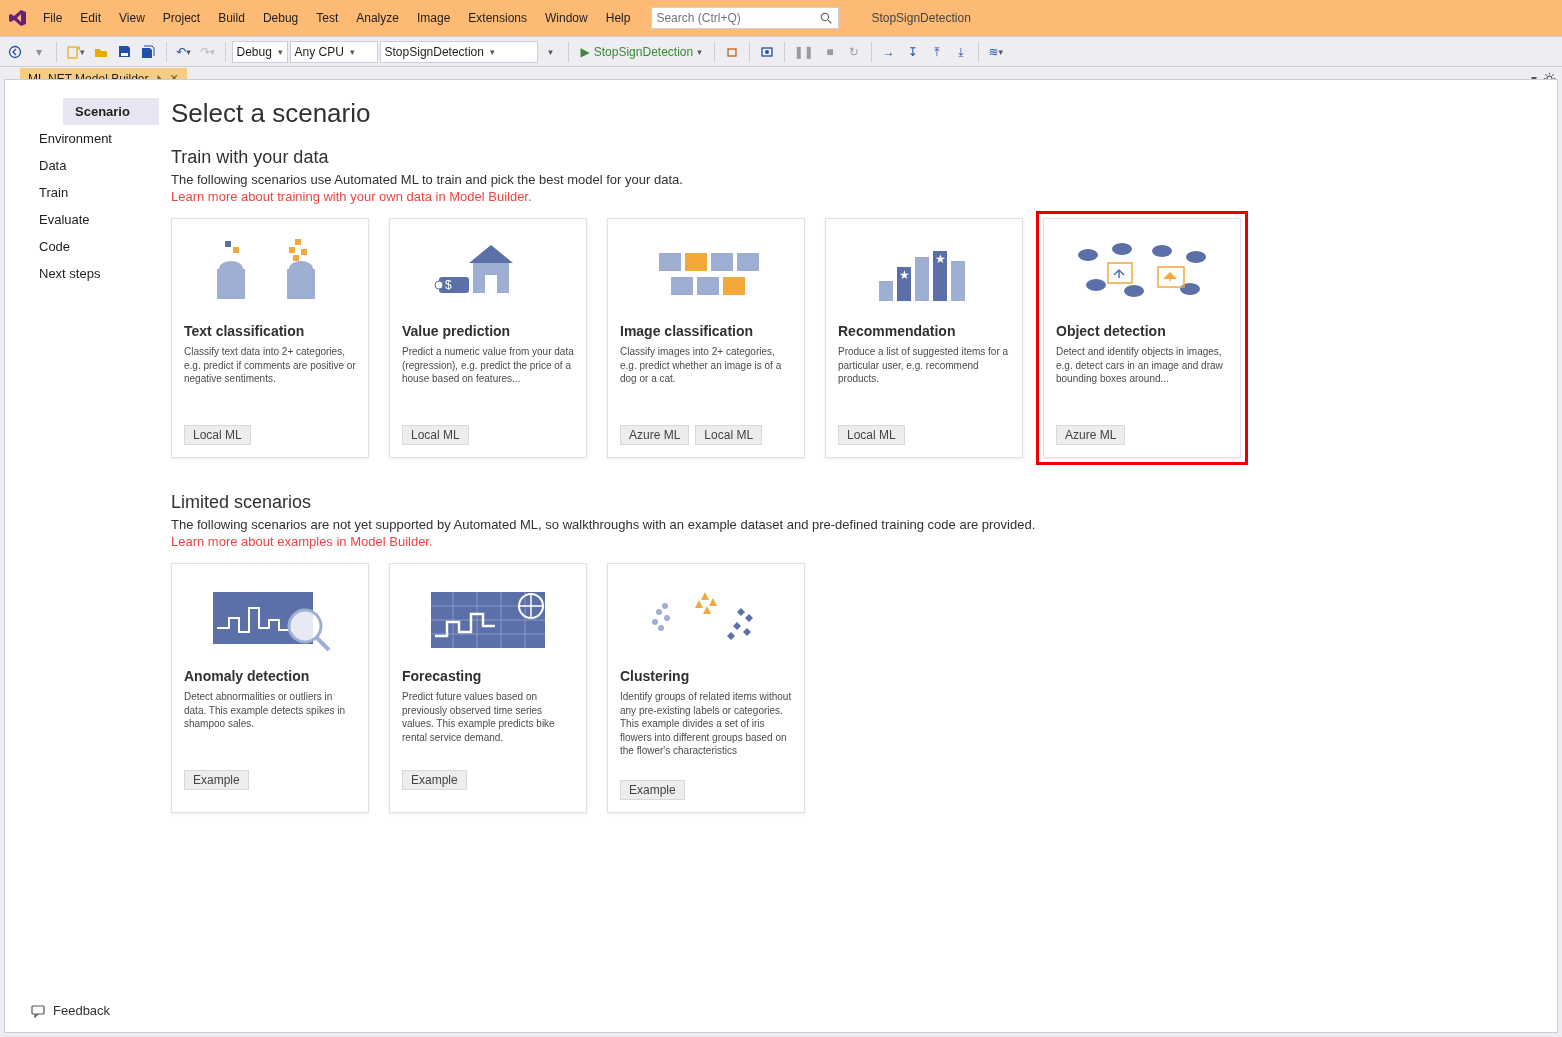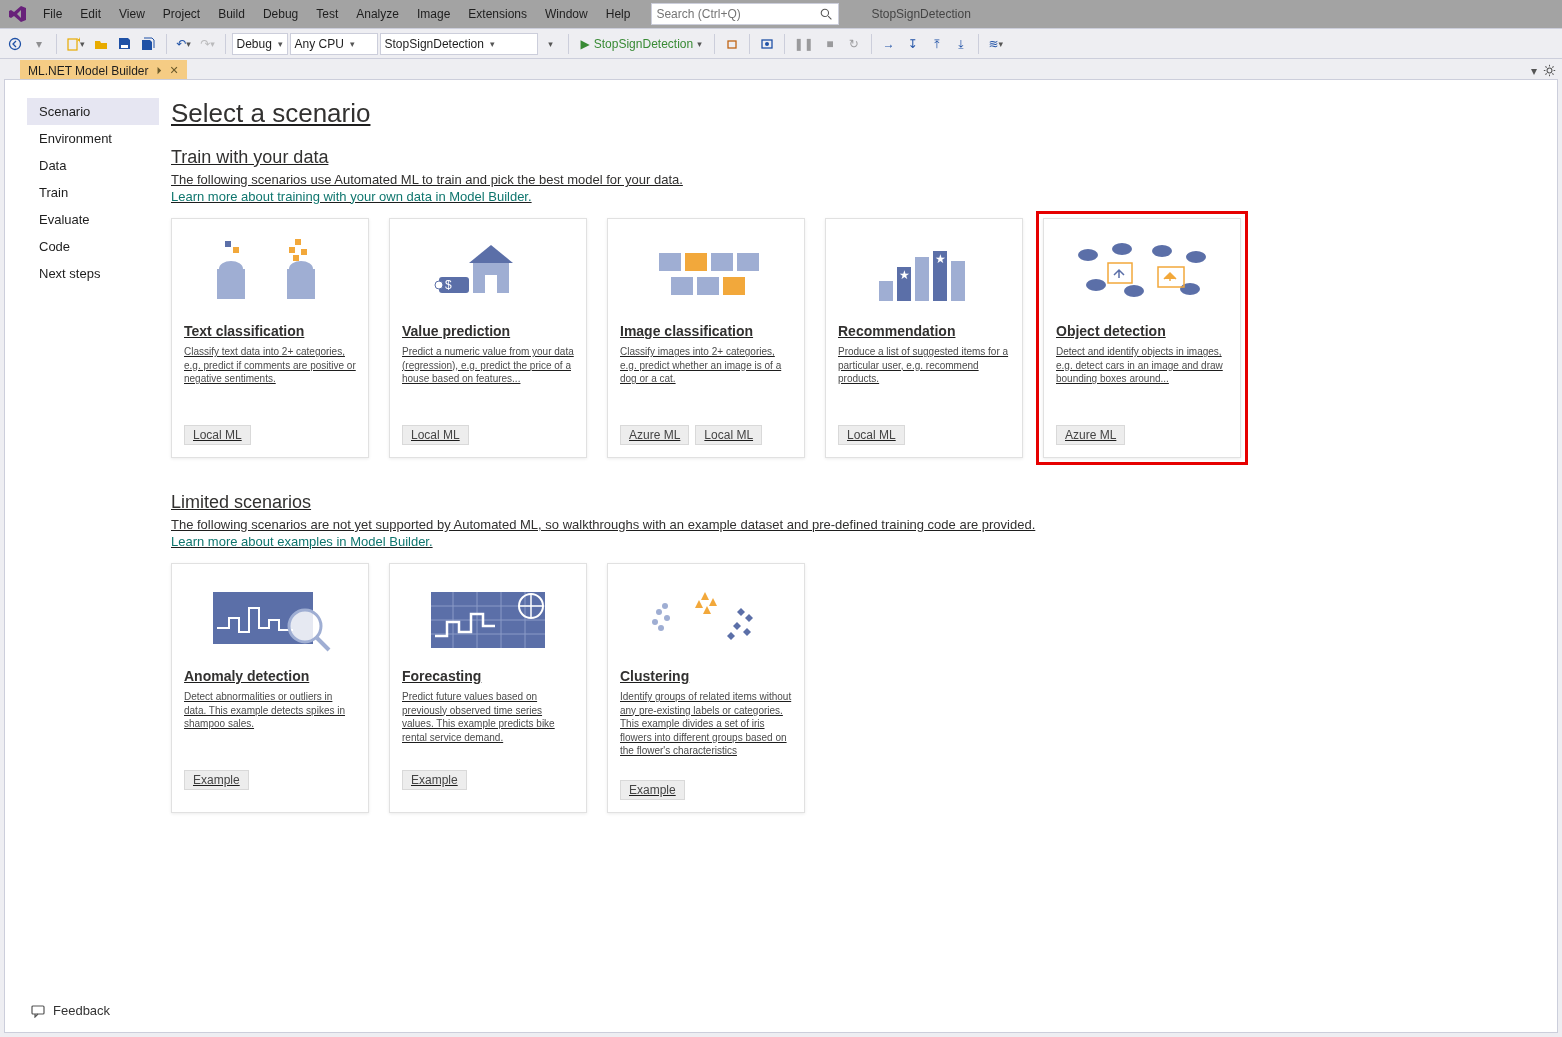--- a/index.html
+++ b/index.html
@@ -1,19 +1,19 @@
 <!DOCTYPE html>
 <html><head>
 <meta charset="utf-8">
 <style>
   * { box-sizing: border-box; margin: 0; padding: 0; }
   body { font-family: "Segoe UI", Arial, sans-serif; font-size: 12px; color: #1e1e1e; background: #eeeef2; overflow: hidden; }
 
   
-  .menubar { display: flex; align-items: center; background: #a3a3a3; height: 29px; padding: 0 4px; gap: 0; border-bottom: 1px solid #cccedb; }
+  .menubar { display: flex; align-items: center; background: #fdba74; height: 37px; padding: 0 4px; gap: 0; border-bottom: 1px solid #cccedb; }
   .menubar .logo { width: 20px; height: 16px; margin: 0 6px 0 4px; display:flex; align-items:center; justify-content:center; }
   .menubar .menu-item { padding: 4px 9px; cursor: default; color: #1e1e1e; }
   .searchbox { margin-left: 12px; display:flex; align-items:center; background:#fff; border:1px solid #cccedb; height:22px; width:188px; padding:0 4px; color:#717171; }
   .searchbox input { border:none; outline:none; flex:1; font-size:12px; color:#1e1e1e; }
   .searchbox .sicon { width:14px; color:#555; }
   .sln-name { margin-left: 24px; color:#444; padding: 3px 8px;}
 
   .toolbar { display:flex; align-items:center; background:#eeeef2; height:30px; padding:0 4px; border-bottom:1px solid #cccedb; gap:2px; }
   .tb-sep { width:1px; height:20px; background:#cccedb; margin:0 4px; }
   .tb-btn { height:22px; min-width:22px; display:flex; align-items:center; justify-content:center; padding:0 3px; color:#1e1e1e; cursor:default; }
@@ -28,27 +28,27 @@
   .doctab .pin { font-size:10px; color:#6b5a2a; }
   .doctab .x { font-size:11px; color:#6b5a2a; cursor:default; }
   .doctabs-right { margin-left:auto; display:flex; align-items:center; gap:6px; padding-right:6px; color:#555; height:21px; }
 
   
   .content { position:absolute; left:4px; right:4px; top:79px; bottom:4px; background:#fff; border:1px solid #cccedb; overflow:auto; }
   .content-inner { display:flex; padding: 18px 22px 40px 22px; }
 
   .side-steps { width: 132px; flex-shrink:0; }
   .side-steps .step { padding:6px 12px; font-size:13px; color:#1e1e1e; cursor:default; }
-  .side-steps .step.active { background:#e6e6f2; font-weight:400; }
-
-  .main { flex:1; padding-left: 12px; max-width: 1120px; text-decoration: underline; }
+  .side-steps .step.active { background:#e6e6f2; font-weight:700;margin-left:36px; }
+
+  .main { flex:1; padding-left: 12px; max-width: 1120px; }
   h1.page-title { font-size:26px; font-weight:400; color:#323130; margin-bottom: 18px; }
   h2.section-title { font-size:18px; font-weight:400; color:#323130; margin-bottom:4px; }
   .section-desc { font-size:13px; color:#323130; margin-bottom:2px; }
-  a.link { color:#0f766e; text-decoration:none; font-size:13px; }
+  a.link { color:#ef4444; text-decoration:none; font-size:13px; }
 
   .cards { display:flex; flex-wrap:wrap; gap:20px; margin-top:14px; margin-bottom:34px; }
   .card { width:198px; background:#fff; border:1px solid #e1e1e1; box-shadow:0 1px 3px rgba(0,0,0,0.08); padding:10px 12px 12px 12px; display:flex; flex-direction:column; cursor:pointer; }
   .card.highlight { outline:3px solid #e60000; outline-offset:4px; }
   .card .illus { height:88px; display:flex; align-items:center; justify-content:center; margin-bottom:6px; }
   .card .c-title { font-size:14px; font-weight:600; color:#323130; margin-bottom:6px; }
   .card .c-desc { font-size:10px; color:#4b4b4b; line-height:1.35; min-height:58px; }
   .card .tags { margin-top:22px; display:flex; gap:6px; }
   .tag { background:#ededed; border:1px solid #d9d9d9; font-size:12px; color:#444; padding:2px 8px; }
 

